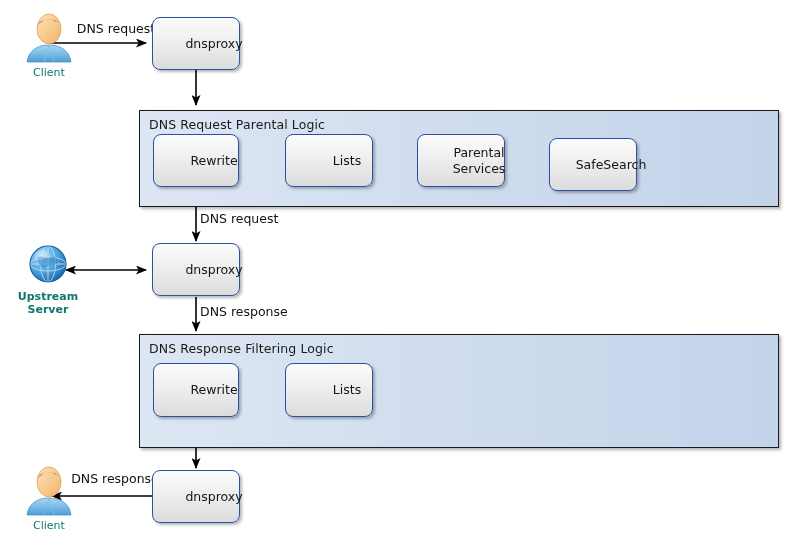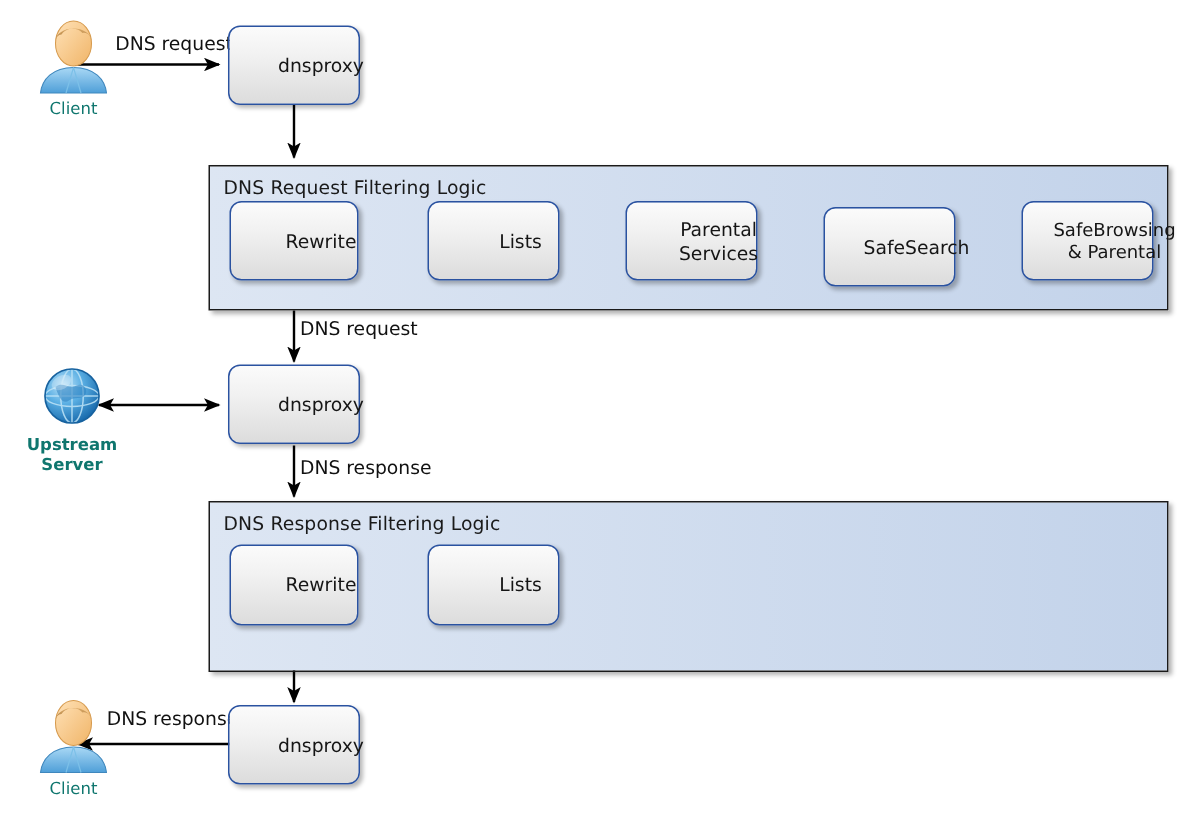--- a/index.html
+++ b/index.html
@@ -176,34 +176,32 @@
       <path d="M15 16 C15 4 39 4 39 16 C39 12 36 9 33 10 C30 6 22 6 19 11 C17 11 15 13 15 16 Z" fill="url(#hairG)"></path>
     </svg>
     <div class="caption">Client</div>
   </div>
 
   <div class="edge-label" style="left:66px; top:22px; width:100px;">DNS request</div>
 
   <div class="node" style="left:152px; top:17px; width:88px; height:53px;">dnsproxy</div>
 
   <div class="panel" style="left:139px; top:110px; width:640px; height:97px;">
-    <div class="panel-title">DNS Request Filtering Logic</div>
+    <div class="panel-title">DNS Request Parental Logic</div>
   </div>
 
   <div class="node" style="left:153px; top:134px; width:86px; height:53px;">Rewrite</div>
 
   <div class="node" style="left:285px; top:134px; width:88px; height:53px;">Lists</div>
 
   <div class="node" style="left:417px; top:134px; width:88px; height:53px;">Parental
 Services</div>
 
   <div class="node" style="left:549px; top:138px; width:88px; height:53px;">SafeSearch</div>
 
-  <div class="node" style="left:681px; top:134px; width:88px; height:53px; font-size:12px;">SafeBrowsing
-&amp; Parental</div>
 
   <div class="edge-label" style="left:200px; top:212px; width:120px; text-align:left;">DNS request</div>
 
   <div class="figure" style="left:12px; top:240px; width:72px;font-weight:bold;">
     <svg class="glyph" width="48" height="48" viewBox="0 0 48 48">
       <defs>
         <radialGradient id="globeG" cx="35%" cy="30%" r="75%">
           <stop offset="0%" stop-color="#bfe3f8"></stop>
           <stop offset="45%" stop-color="#5cb0e4"></stop>
           <stop offset="100%" stop-color="#1668ab"></stop>

